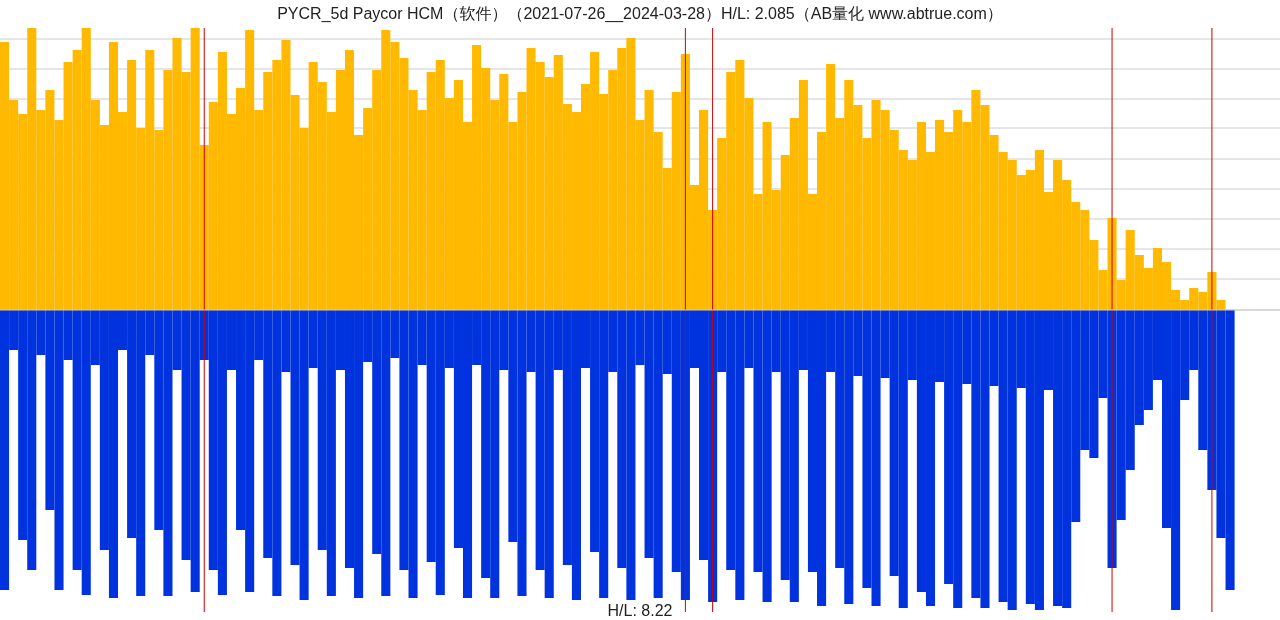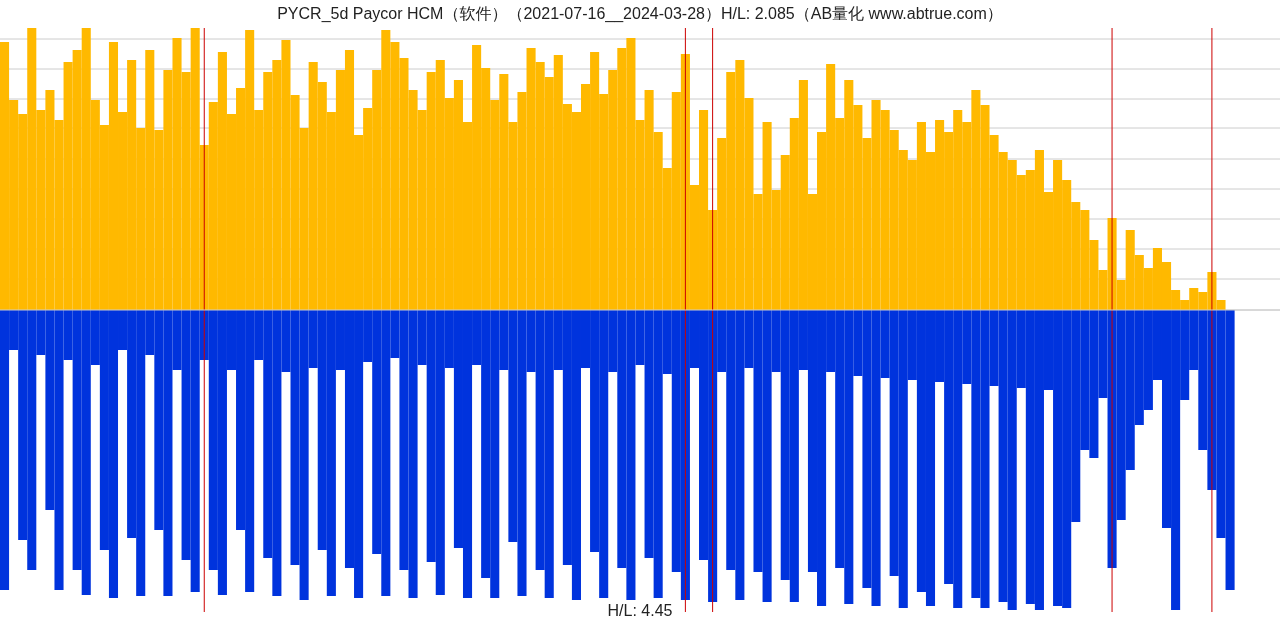--- a/index.html
+++ b/index.html
@@ -9,21 +9,21 @@
     svg.plot { position: absolute; top: 0; left: 0; }
     .gridline { stroke: #ccc; stroke-width: 1; }
     .axis-line { stroke: #ccc; stroke-width: 1; }
     .bar-up { fill: #ffb900; }
     .bar-dn { fill: #0033dd; }
     .accent { stroke: #cc0000; stroke-width: 1; }
   </style>
 </head>
 <body>
 
-<div class="title">PYCR_5d Paycor HCM（软件）（2021-07-16__2024-03-28）H/L: 2.085（AB量化  www.abtrue.com）</div>
+<div class="title">PYCR_5d Paycor HCM（软件）（2021-07-26__2024-03-28）H/L: 2.085（AB量化  www.abtrue.com）</div>
 
 <svg class="plot" width="1280" height="620">
   <g id="grid">
       <line x1="0" x2="1280" y1="39" y2="39" class="gridline"></line>
       <line x1="0" x2="1280" y1="69" y2="69" class="gridline"></line>
       <line x1="0" x2="1280" y1="99" y2="99" class="gridline"></line>
       <line x1="0" x2="1280" y1="128" y2="128" class="gridline"></line>
       <line x1="0" x2="1280" y1="159" y2="159" class="gridline"></line>
       <line x1="0" x2="1280" y1="189" y2="189" class="gridline"></line>
       <line x1="0" x2="1280" y1="219" y2="219" class="gridline"></line>
@@ -309,13 +309,13 @@
   <g id="accents">
       <line x1="204.25531914893617" x2="204.25531914893617" y1="28" y2="612" class="accent"></line>
       <line x1="685.390070921986" x2="685.390070921986" y1="28" y2="612" class="accent"></line>
       <line x1="712.6241134751774" x2="712.6241134751774" y1="28" y2="612" class="accent"></line>
       <line x1="1112.0567375886526" x2="1112.0567375886526" y1="28" y2="612" class="accent"></line>
       <line x1="1211.9148936170213" x2="1211.9148936170213" y1="28" y2="612" class="accent"></line>
     </g>
   <line class="axis-line" x1="0" y1="310" x2="1280" y2="310"></line>
 </svg>
 
-<div class="bottom-label">H/L: 4.45</div>
+<div class="bottom-label">H/L: 8.22</div>
 
 </body></html>

